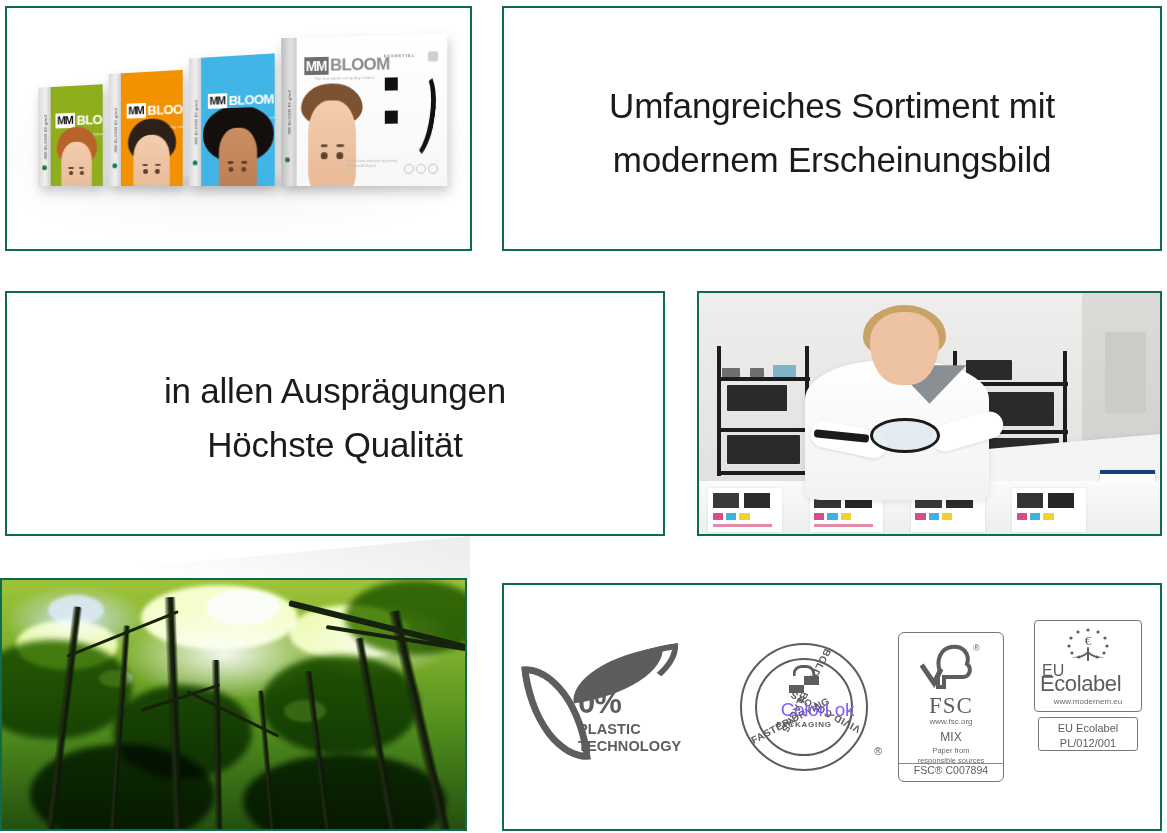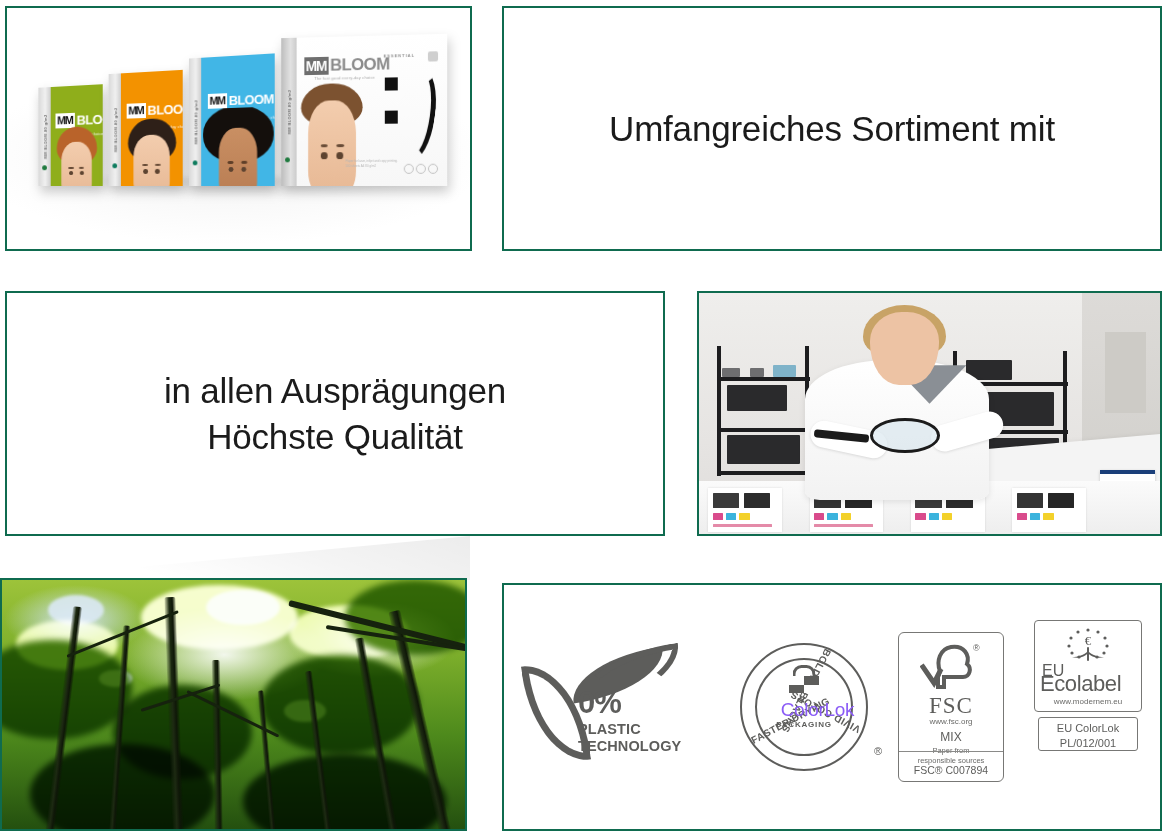--- a/index.html
+++ b/index.html
@@ -34,21 +34,21 @@
     font-size: 35px;
     font-weight: 400;
     line-height: 1.32;
     letter-spacing: -0.2px;
     color: #1b1b1b;
     font-family: "Liberation Sans", sans-serif;
     font-stretch: condensed;
     padding: 0 26px;
     box-sizing: border-box;
   }
-  .headline .ln { display: block; white-space: nowrap; }
+  .headline .ln { display: block; white-space: nowrap; margin-top: 8px; }
 
   
   .soft-wedge {
     position: absolute;
     background: linear-gradient(200deg, rgba(0,0,0,0.075) 0%, rgba(0,0,0,0.045) 35%, rgba(0,0,0,0.0) 72%);
     clip-path: polygon(0% 100%, 100% 0%, 100% 100%);
     pointer-events: none;
   }
 
   
@@ -536,21 +536,21 @@
     text-align: center; font-size: 12px; color: #5d5d5b;
   }
   .fsc-desc {
     position: absolute; left: 0; right: 0; top: 113px;
     text-align: center; font-size: 7.5px; line-height: 1.3; color: #6a6a68;
   }
   .fsc-code {
     position: absolute; left: 0; right: 0; bottom: 5px;
     text-align: center; font-size: 10.5px; color: #5d5d5b;
     border-top: 1.2px solid #8a8a88;
-    padding-top: 12px;
+    padding-top: 0;
   }
 
   
   .ecolabel { position: relative; width: 108px; height: 175px; color: #5d5d5b; }
   .eco-box {
     position: absolute; left: 0; top: 0;
     width: 108px; height: 92px;
     border: 1.5px solid #777775;
     border-radius: 4px;
     box-sizing: border-box;
@@ -713,20 +713,21 @@
         </div>
       </div>
     </div>
 
   </div>
 </div>
 
 <div class="panel" id="panel-assortment" style="left:502px; top:6px; width:660px; height:245px;">
   <div class="headline">
     <span class="ln">Umfangreiches Sortiment mit</span>
+    <span class="ln">modernem Erscheinungsbild</span>
   </div>
 </div>
 
 <div class="panel" id="panel-quality" style="left:5px; top:291px; width:660px; height:245px;">
   <div class="headline">
     <span class="ln">in allen Ausprägungen</span>
     <span class="ln">Höchste Qualität</span>
   </div>
 </div>
 
@@ -913,20 +914,20 @@
               <path d="M28 24 C32 28 38 30 44 30 C38 32 31 30 28 26 Z"></path>
               <rect x="27" y="20" width="2" height="14" rx="1"></rect>
             </g>
           </svg>
           <div class="eco-e">€</div>
           <div class="eco-eu">EU</div>
           <div class="eco-word">Ecolabel</div>
           <div class="eco-url">www.modernem.eu</div>
         </div>
         <div class="eco-code-box">
-          <div>EU ColorLok</div>
+          <div>EU Ecolabel</div>
           <div>PL/012/001</div>
         </div>
       </div>
     </div>
 
   </div>
 </div>
 
 </body></html>

